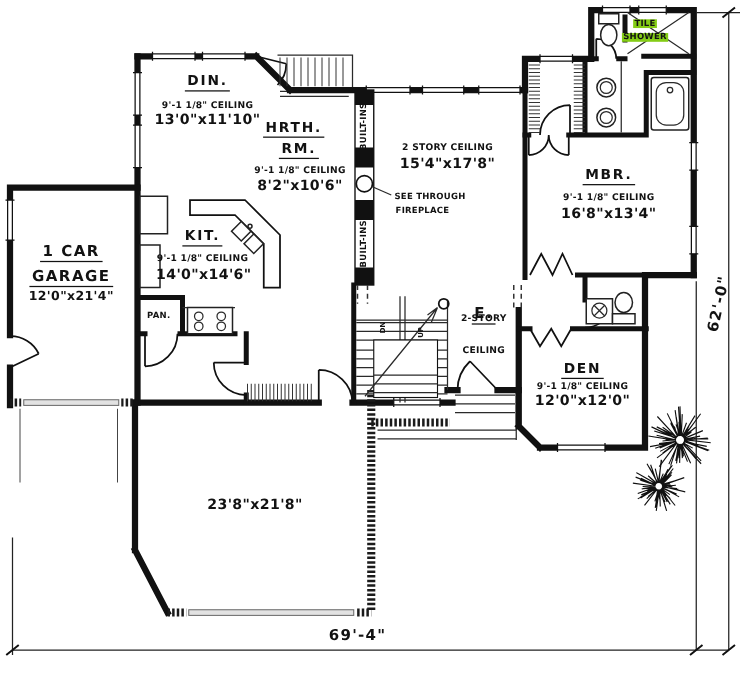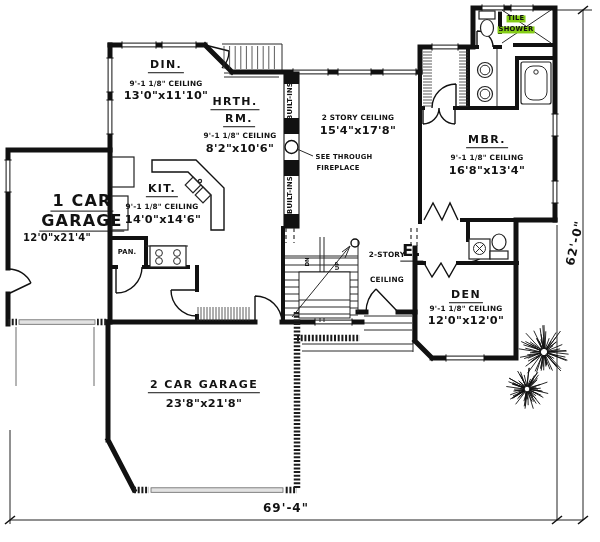--- a/index.html
+++ b/index.html
@@ -21,21 +21,21 @@
   .fix{stroke:#222;stroke-width:1.2;fill:#fff;}
   .winrect{fill:#fff;stroke:none;}
   .winline{stroke:#111;stroke-width:1;fill:none;}
   .hatchline{stroke:#333;stroke-width:.8;fill:none;}
   .tree{stroke:#111;stroke-width:.9;fill:none;}
   .doorband{fill:#e2e2e2;stroke:#666;stroke-width:.8;}
   .gap{fill:#fff;stroke:none;}
   
   .t{position:absolute;transform:translate(-50%,-50%);white-space:nowrap;line-height:1.05;color:#121212;}
   .lbl{font-size:11px;font-weight:bold;letter-spacing:1.4px;border-bottom:1.8px solid #121212;padding:0 2px 1px 2px;}
-  .lblsm{font-size:16px;font-weight:bold;letter-spacing:1.2px;border-bottom:1.7px solid #121212;padding:0 2px 1px 2px;margin-left:25px;}
+  .lblsm{font-size:12px;font-weight:bold;letter-spacing:1.2px;border-bottom:1.7px solid #121212;padding:0 2px 1px 2px;}
   .ceil{font-size:7.3px;font-weight:bold;letter-spacing:.2px;}
   .dims{font-size:11.3px;font-weight:bold;letter-spacing:.3px;}
   .tiny{font-size:6.8px;font-weight:bold;letter-spacing:.2px;}
   .tinybg{background:#84cc16;padding:0 1px;}
   .rot{transform:translate(-50%,-50%) rotate(-90deg);}
   .rotdim{transform:translate(-50%,-50%) rotate(-78deg);}
   .stair{font-size:5.5px;font-weight:bold;}
   .dimtxt{font-size:12px;font-weight:bold;letter-spacing:1px;}
 </style>
 </head>
@@ -224,21 +224,20 @@
   <div class="t dims" style="left:487px;top:171px">16'8"x13'4"</div>
 
   <div class="t lbl" style="left:162px;top:190px">KIT.</div>
   <div class="t ceil" style="left:162px;top:207px">9'-1 1/8" CEILING</div>
   <div class="t dims" style="left:163px;top:220px">14'0"x14'6"</div>
 
   <div class="t lblsm" style="left:57px;top:202px">1 CAR</div>
   <div class="t lblsm" style="left:57px;top:222px">GARAGE</div>
   <div class="t dims" style="left:57px;top:238px;font-size:10px">12'0"x21'4"</div>
 
-  <div class="t lbl" style="left:204px;top:386px">2 CAR GARAGE</div>
   <div class="t dims" style="left:204px;top:404px">23'8"x21'8"</div>
 
   <div class="t lbl" style="left:466px;top:296px">DEN</div>
   <div class="t ceil" style="left:466px;top:309px">9'-1 1/8" CEILING</div>
   <div class="t dims" style="left:466px;top:321px">12'0"x12'0"</div>
 
   <div class="t lblsm" style="left:387px;top:252px">E.</div>
   <div class="t ceil" style="left:387px;top:255px">2-STORY</div>
   <div class="t ceil" style="left:387px;top:280px">CEILING</div>
 

